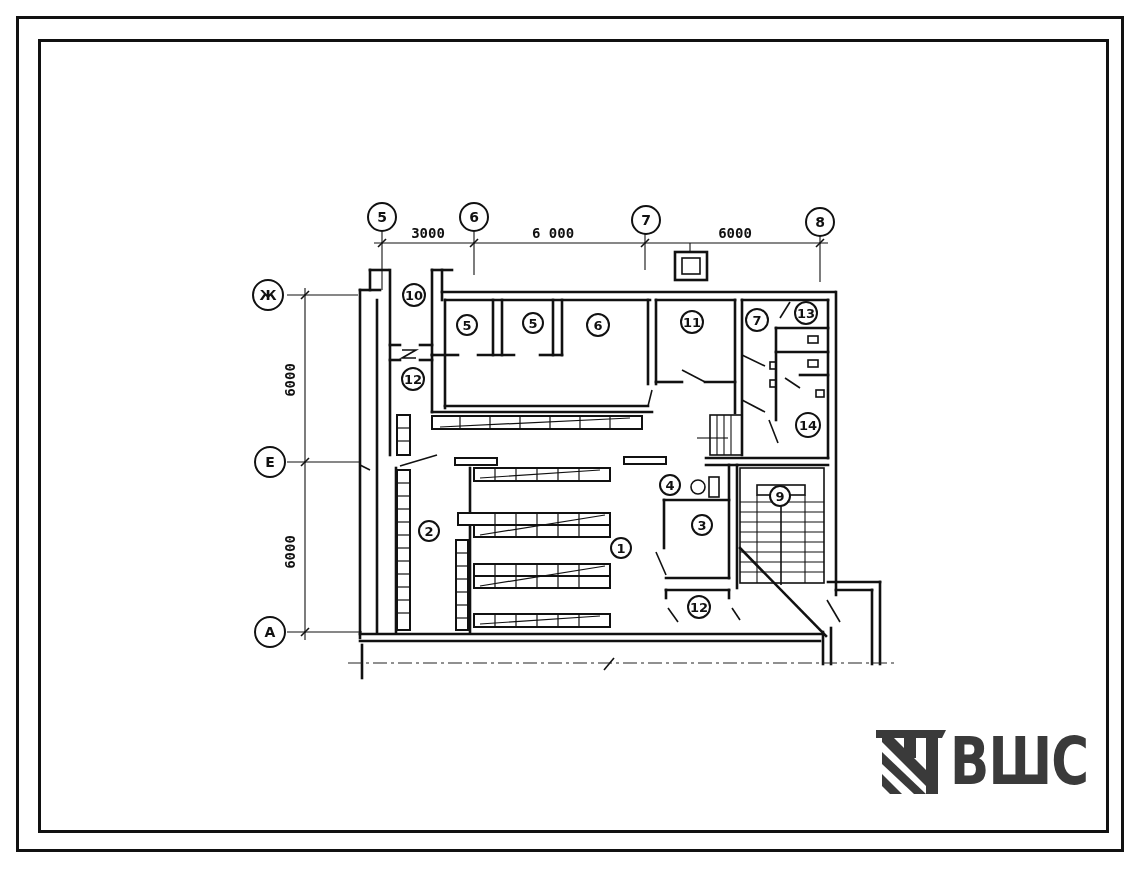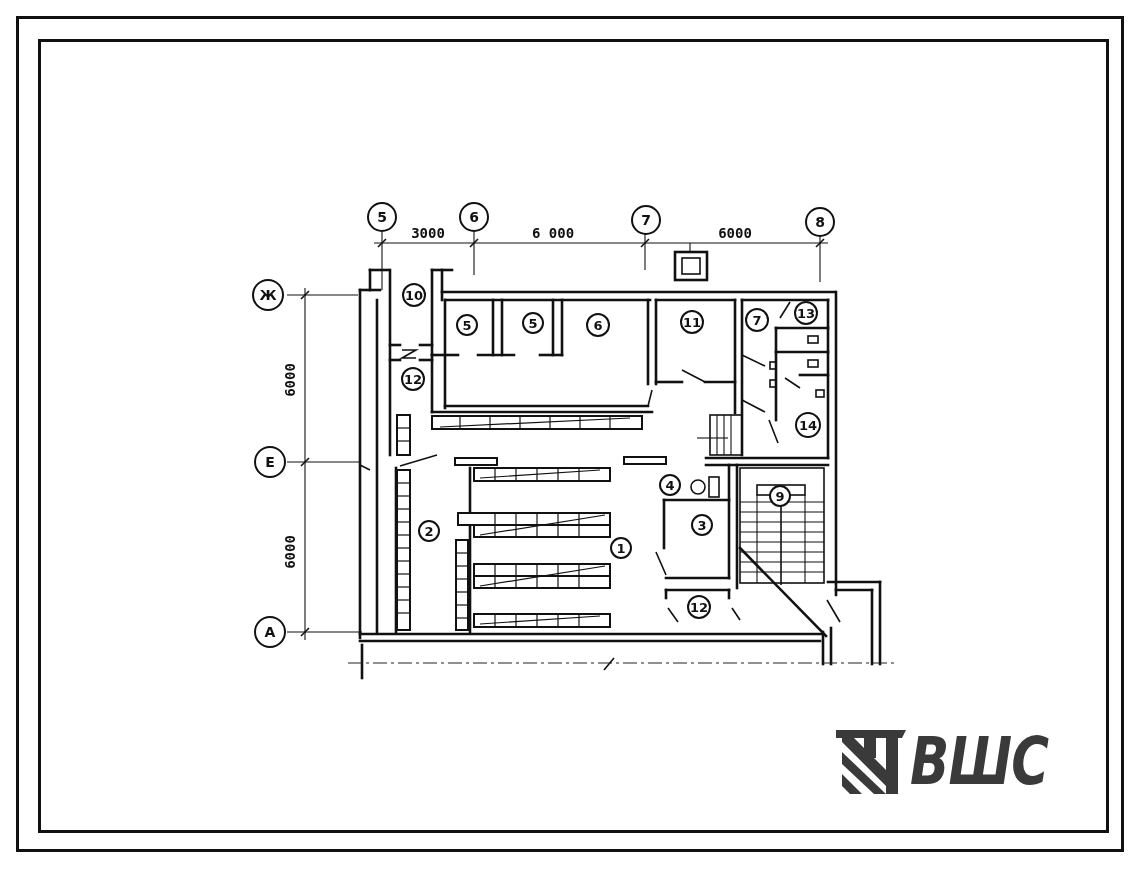--- a/index.html
+++ b/index.html
@@ -10,21 +10,21 @@
   .w{stroke:#111;stroke-width:2.6;fill:none;stroke-linecap:square;}
   .wt{stroke:#111;stroke-width:1.6;fill:none;}
   .thin{stroke:#111;stroke-width:1.1;fill:none;}
   .dash{stroke:#222;stroke-width:1.2;fill:none;stroke-dasharray:14 4 3 4;}
   .shelf{fill:#fff;stroke:#111;stroke-width:2;}
   .hatch{stroke:#111;stroke-width:1.2;}
   .bubble{fill:#fff;stroke:#111;stroke-width:2;}
   .rtext{font-family:"DejaVu Sans",sans-serif;font-weight:bold;font-size:13px;fill:#111;text-anchor:middle;dominant-baseline:central;}
   .atext{font-family:"DejaVu Sans",sans-serif;font-weight:bold;font-size:14px;fill:#111;text-anchor:middle;dominant-baseline:central;}
   .dtext{font-family:"DejaVu Sans Mono",monospace;font-weight:bold;font-size:14px;fill:#111;text-anchor:middle;}
-  .logo{position:absolute;left:836px;top:728px;height:68px;display:flex;align-items:center;font-style:italic;}
+  .logo{position:absolute;left:876px;top:728px;height:68px;display:flex;align-items:center;}
   .logo-mark{width:70px;height:64px;}
   .logo-text{font-family:"DejaVu Sans",sans-serif;font-weight:bold;font-size:66px;color:#3a3a3a;letter-spacing:-1px;line-height:64px;transform:scaleX(0.78);transform-origin:left center;margin-left:4px;}
 </style>
 </head>
 <body>
 
 <div class="frame-outer"></div>
 <div class="frame-inner"></div>
 
 <svg class="plan" viewBox="0 0 1139 869" xmlns="http://www.w3.org/2000/svg">

